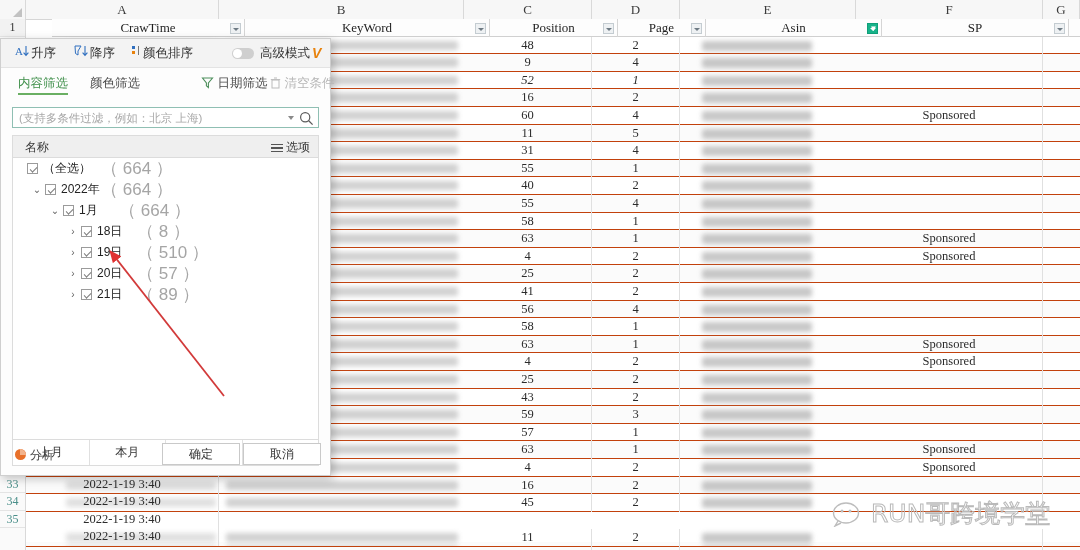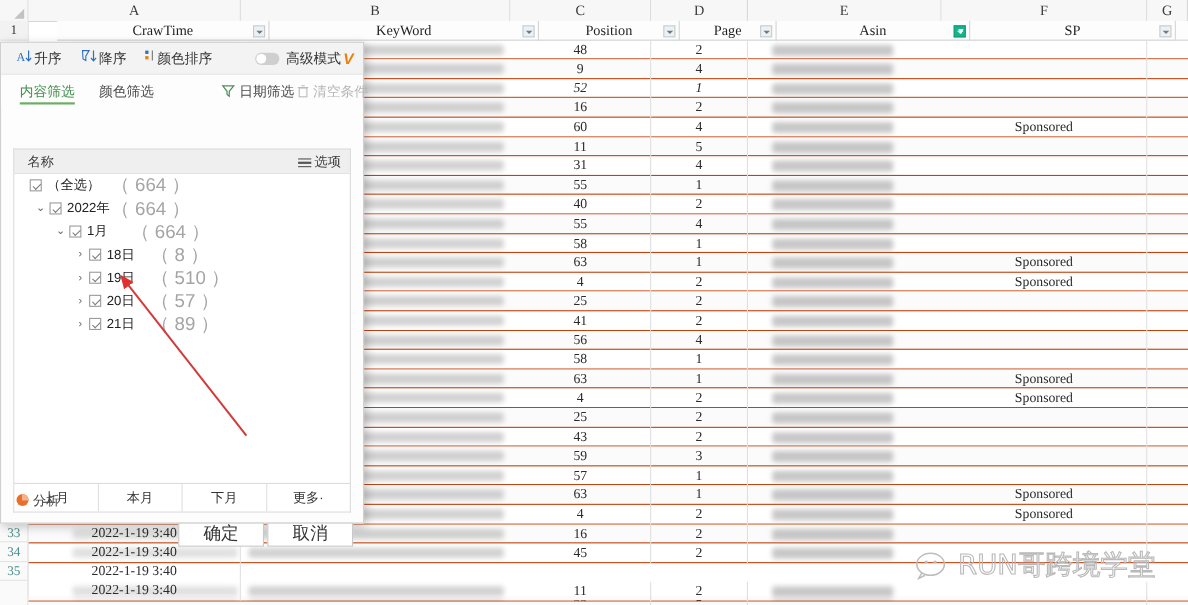--- a/index.html
+++ b/index.html
@@ -126,22 +126,22 @@
     border-right:1px solid #e0e0e0;box-sizing:border-box;}
   .mbtn:last-child{border-right:none;}
 
   .footer{position:absolute;left:0;right:0;bottom:0;height:36px;}
   .analysis{position:absolute;left:14px;top:8px;font-size:12px;color:#444;}
   .pie{display:inline-block;width:11px;height:11px;border-radius:50%;
     background:#e8702a;vertical-align:-1px;margin-right:4px;position:relative;}
   .pie::after{content:"";position:absolute;left:5px;top:0px;width:6px;height:6px;
     background:#f3b38c;border-top-right-radius:6px;}
   .fbtn2{position:absolute;top:4px;width:78px;height:22px;line-height:20px;
-    text-align:center;font-size:16px;color:#333;background:#fff;
-    border:1px solid #c9c9c9;box-sizing:border-box;margin-top:32px;}
+    text-align:center;font-size:12px;color:#333;background:#fff;
+    border:1px solid #c9c9c9;box-sizing:border-box;}
 
   
   #red-arrow{position:absolute;left:0;top:0;width:1080px;height:550px;
     pointer-events:none;z-index:60;}
 </style>
 </head>
 <body>
 
 <div id="sheet">
     <div class="colhead-row">
@@ -482,20 +482,28 @@
     <div class="tab disabled" style="left:269px;">
       <span>
         <svg width="11" height="12" viewBox="0 0 11 12" style="vertical-align:-2px;">
           <rect x="2" y="3" width="7" height="8" fill="none" stroke="#bbb" stroke-width="1"></rect>
           <path d="M0.8 2.6 L10.2 2.6 M4 1 L7 1" stroke="#bbb" stroke-width="1"></path>
         </svg>
       </span><span>清空条件</span>
     </div>
   </div>
 
+  <div class="searchbox">
+    <span class="ph">(支持多条件过滤，例如：北京 上海)</span>
+    <span class="caret"></span>
+    <svg style="position:absolute;right:4px;top:3px;" width="15" height="15" viewBox="0 0 15 15">
+      <circle cx="6.2" cy="6.2" r="4.6" fill="none" stroke="#5a5a5a" stroke-width="1.2"></circle>
+      <path d="M9.7 9.7 L13.6 13.6" stroke="#5a5a5a" stroke-width="1.3"></path>
+    </svg>
+  </div>
 
   <div class="listhead">
     <span class="lbl">名称</span>
     <span class="opt">
       <span class="hamb"><i></i><i></i><i></i></span><span>选项</span>
     </span>
   </div>
 
   <div class="treebox" id="tree-container">
       <div class="trow">

